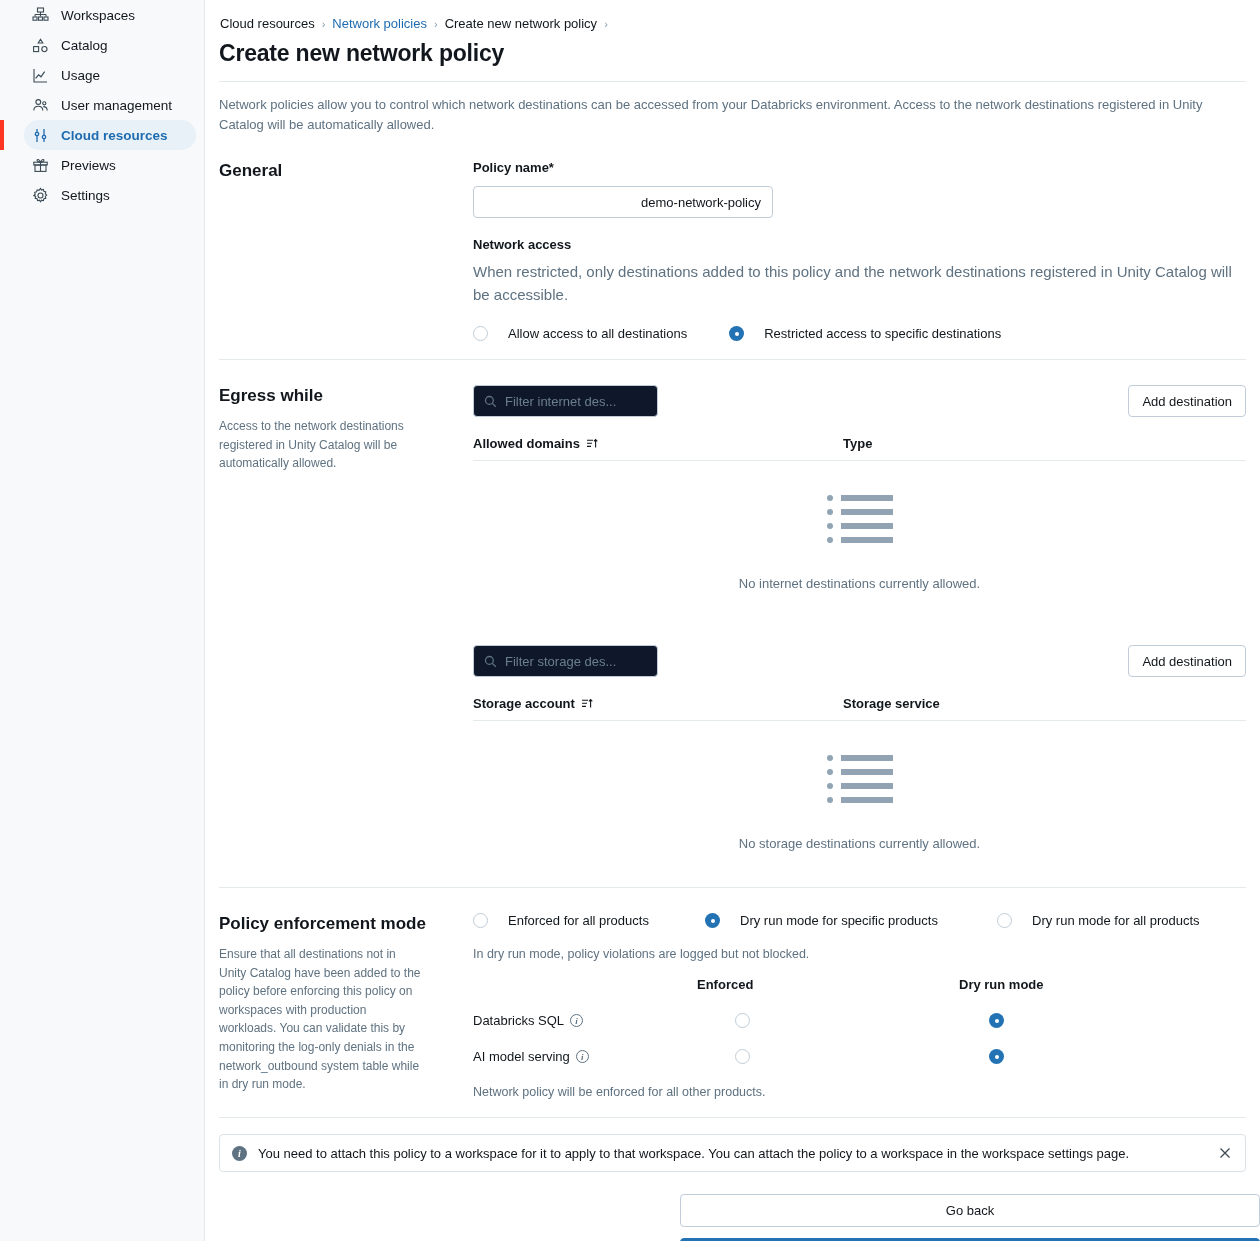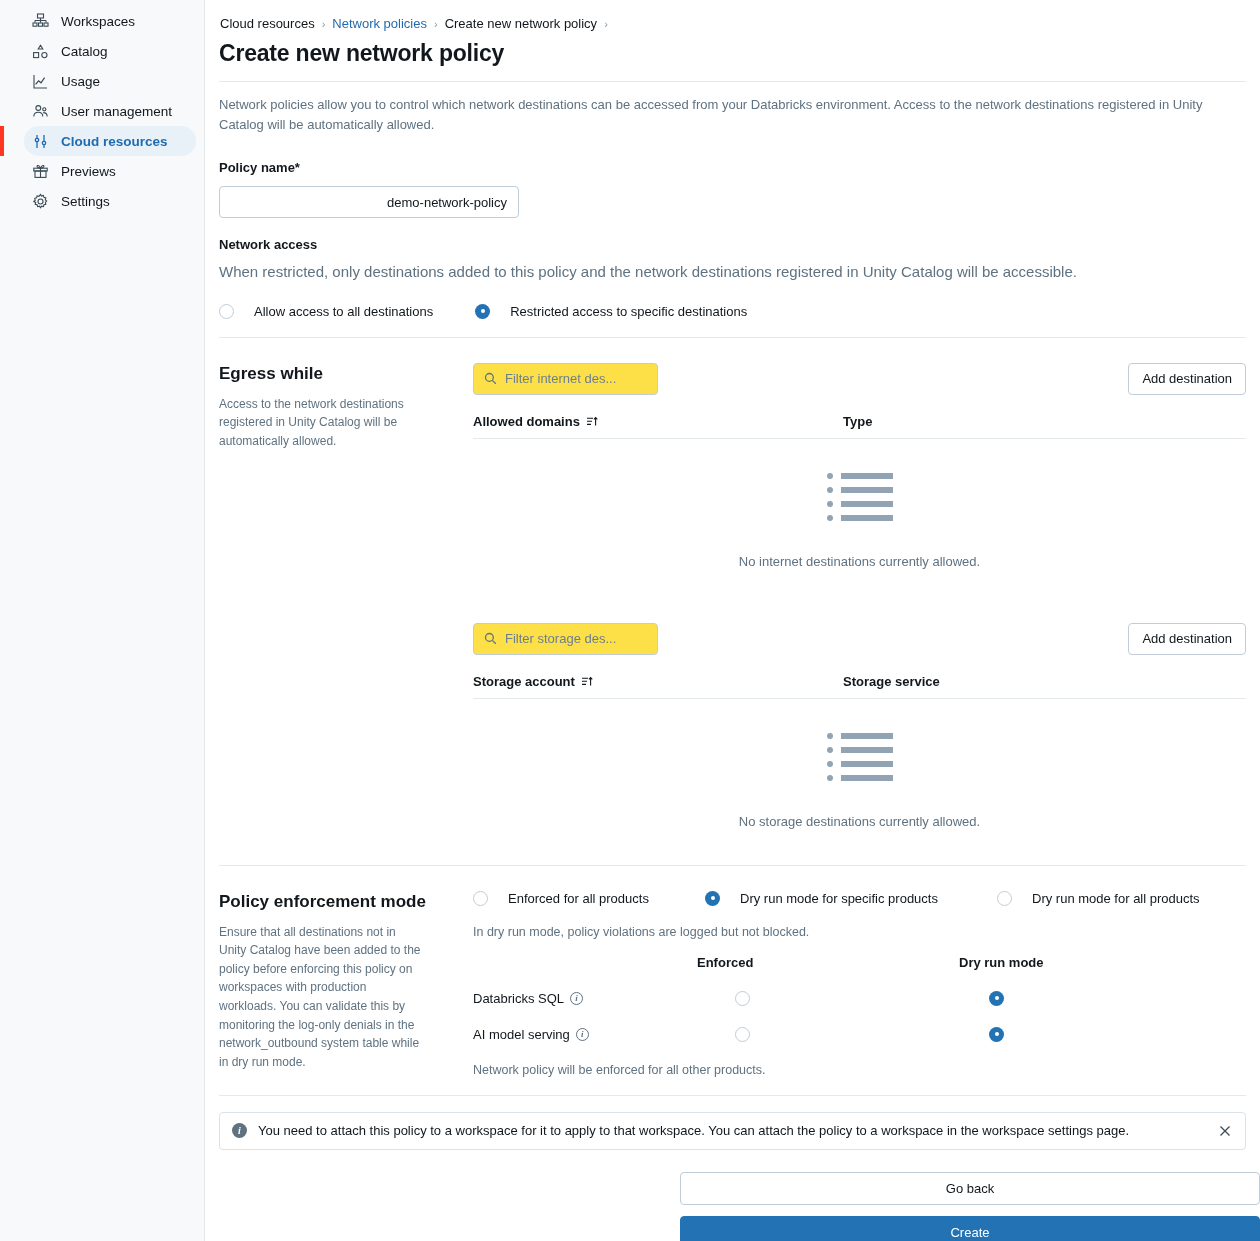--- a/index.html
+++ b/index.html
@@ -11,21 +11,20 @@
     color: #1f272d;
     overflow: hidden;
   }
   .app { display: flex; width: 1260px; height: 1241px; }
 
   
   .sidebar {
     width: 205px; flex: 0 0 205px;
     background: #f7f9fa;
     border-right: 1px solid #e4e9ec;
-    padding-top: 6px;
     position: relative;
   }
   .nav-item {
     display: flex; align-items: center; gap: 12px;
     height: 30px; margin: 0 8px 0 24px;
     padding: 0 10px 0 8px;
     border-radius: 15px;
     font-size: 13.5px; color: #11171c;
     cursor: pointer;
     position: relative;
@@ -117,21 +116,21 @@
 
   
   .tbl-head-row {
     display: flex; align-items: center; justify-content: space-between;
     margin-bottom: 19px;
   }
   .search-box {
     width: 185px; height: 32px;
     border: 1px solid #c0cdd8; border-radius: 4px;
     display: flex; align-items: center; gap: 8px;
-    padding: 0 10px; background: #fde047;
+    padding: 0 10px; background: #0f172a;
   }
   .search-box .ph { font-size: 13px; color: #6b7f8d; white-space: nowrap; }
   .btn {
     height: 32px; padding: 0 13px;
     border: 1px solid #c0cdd8; border-radius: 4px;
     background: #fff; color: #11171c;
     font-size: 13px; font-family: "Liberation Sans", sans-serif;
     cursor: pointer; white-space: nowrap;
   }
   .btn.primary { background: #2272b4; border-color: #2272b4; color: #fff; }
@@ -304,20 +303,23 @@
         <span class="sep">›</span>
         <span class="crumb plain">Create new network policy</span>
         <span class="sep">›</span>
       </div>
 
       <h1 class="page-title">Create new network policy</h1>
       <div class="hr"></div>
       <p class="page-desc">Network policies allow you to control which network destinations can be accessed from your Databricks environment. Access to the network destinations registered in Unity Catalog will be automatically allowed.</p>
 
       <div class="section">
+        <div class="sec-left">
+          <div class="sec-title">General</div>
+        </div>
         <div class="sec-right">
           <div class="field-label">Policy name*</div>
           <input class="input-text" type="text" value="demo-network-policy" style="">
           <div class="sublabel">Network access</div>
           <div class="helper">When restricted, only destinations added to this policy and the network destinations registered in Unity Catalog will be accessible.</div>
           <div class="radio-row">
             <label class="radio-opt">
               <span class="radio"></span>
               <span>Allow access to all destinations</span>
             </label>

